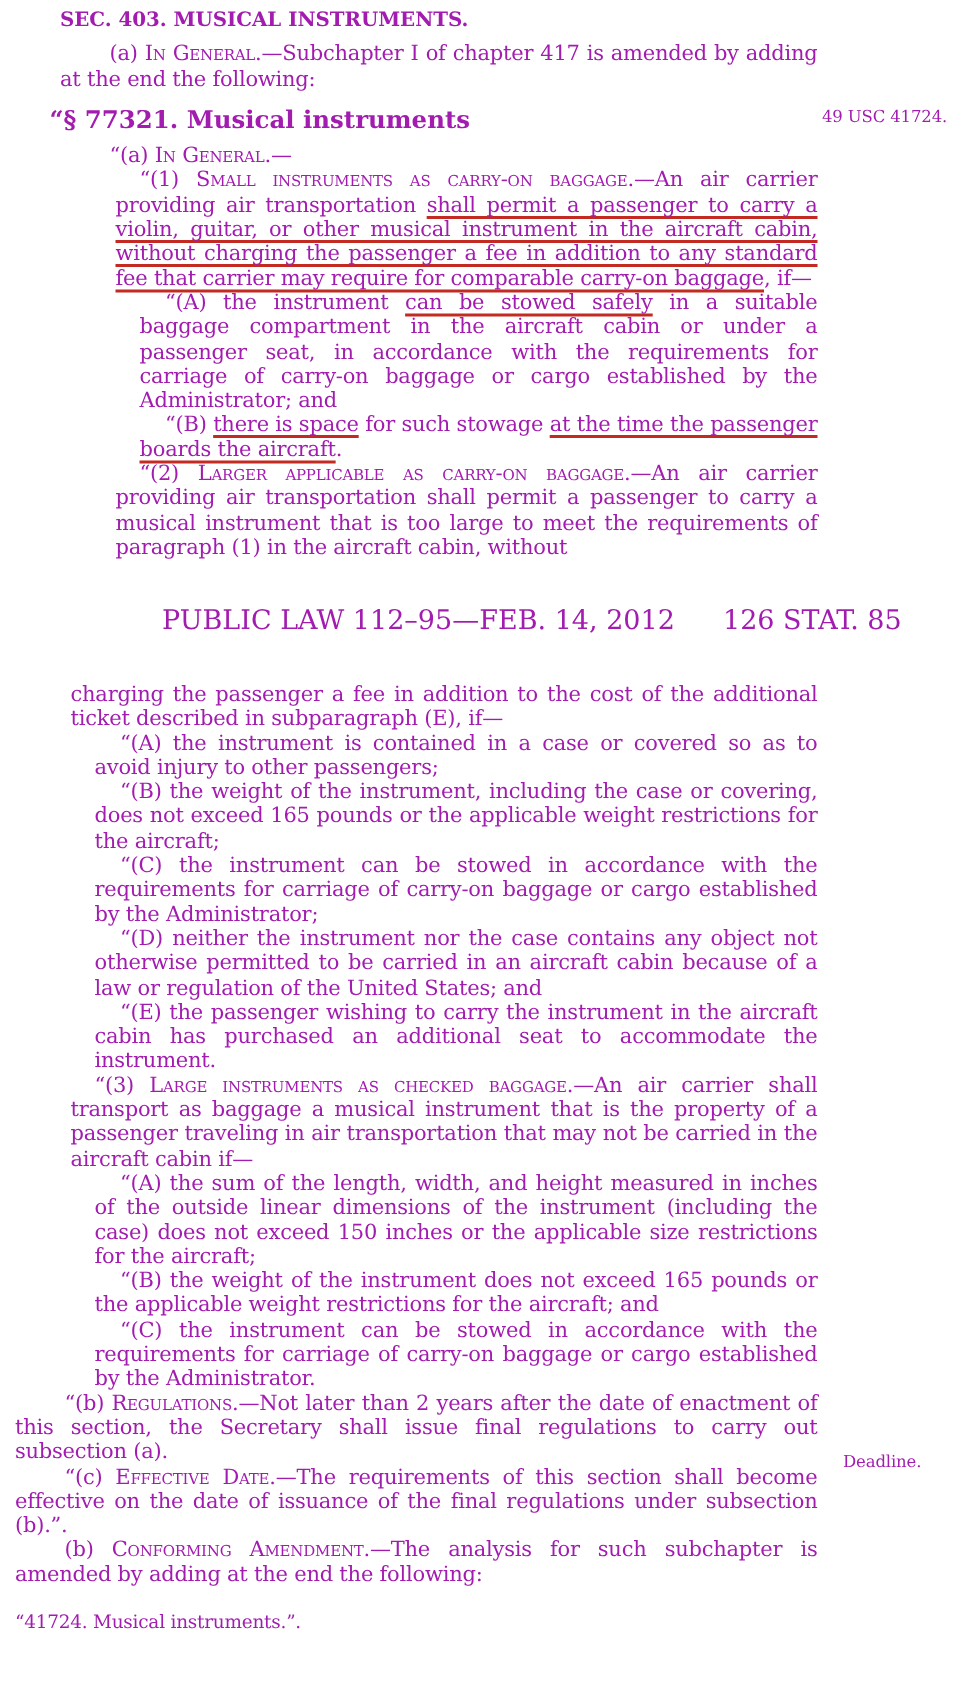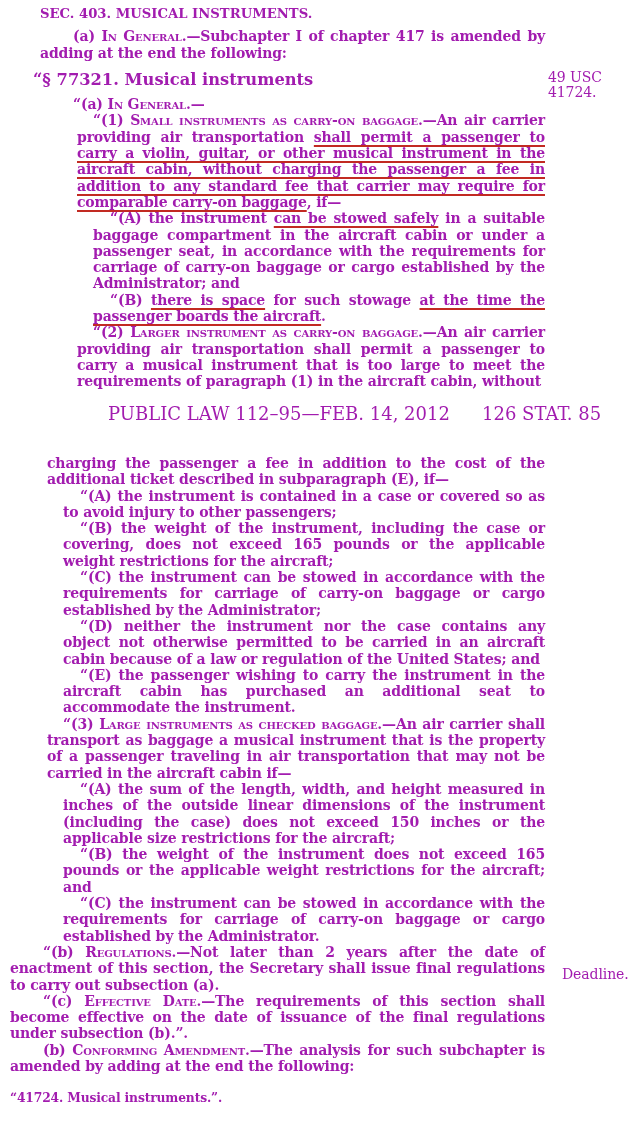--- a/index.html
+++ b/index.html
@@ -13,21 +13,21 @@
   }
   .page{
     position:absolute;
     font-size:14px;
     line-height:16.3px;
     letter-spacing:-0.15px;
     text-align:justify;
   }
   #page1{left:40px;top:6px;width:505px;}
   #page2{left:10px;top:455px;width:535px;}
-  p{margin:0;padding:0;font-weight:bold;}
+  p{margin:0;padding:0;}
   .b-sec{font-size:13.2px;font-weight:bold;text-align:left;margin-bottom:6px;letter-spacing:0;}
   .b-h4{font-size:16.3px;font-weight:bold;text-align:left;margin:11px 0 8px -7px;letter-spacing:0;}
   .b-l1{text-indent:33px;}
   .b-l2{margin-left:37px;text-indent:16px;}
   .b-l2c{margin-left:37px;text-indent:0;}
   .b-l3{margin-left:53px;text-indent:17px;}
   .b-toc{font-size:12.3px;text-align:left;margin-top:16px;line-height:15px;}
   .bold{font-weight:bold;}
   .sc{font-variant:small-caps;}
   .u{
@@ -38,40 +38,40 @@
     text-decoration-skip-ink:none;
   }
   #running-head{
     position:absolute;top:403px;left:0;width:640px;height:26px;
     font-size:18px;letter-spacing:0;
   }
   .rh-law{position:absolute;left:108px;top:0;}
   .rh-stat{position:absolute;left:482px;top:0;}
   .margin-note{
     position:absolute;
-    font-size:14px;line-height:15px;letter-spacing:-0.1px;
+    font-size:11px;line-height:15px;letter-spacing:-0.1px;
     text-align:left;
   }
   #note-usc{left:548px;top:70px;}
   #note-deadline{left:562px;top:967px;}
 </style>
 </head>
 <body>
 
 <div id="doc">
 
   <div id="page1" class="page">
       <p class="b-sec"><span class="bold">SEC. 403. MUSICAL INSTRUMENTS.</span></p>
       <p class="b-l1"><span>(a) </span><span class="sc">In General</span><span>.—Subchapter I of chapter 417 is amended by adding at the end the following:</span></p>
       <p class="b-h4"><span class="bold">“§ 77321. Musical instruments</span></p>
       <p class="b-l1"><span>“(a) </span><span class="sc">In General</span><span>.—</span></p>
       <p class="b-l2"><span>“(1) </span><span class="sc">Small instruments as carry-on baggage</span><span>.—An air carrier providing air transportation </span><span class="u">shall permit a passenger to carry a violin, guitar, or other musical instrument in the aircraft cabin, without charging the passenger a fee in addition to any standard fee that carrier may require for comparable carry-on baggage</span><span>, if—</span></p>
       <p class="b-l3"><span>“(A) the instrument </span><span class="u">can be stowed safely</span><span> in a suitable baggage compartment in the aircraft cabin or under a passenger seat, in accordance with the requirements for carriage of carry-on baggage or cargo established by the Administrator; and</span></p>
       <p class="b-l3"><span>“(B) </span><span class="u">there is space</span><span> for such stowage </span><span class="u">at the time the passenger boards the aircraft</span><span>.</span></p>
-      <p class="b-l2"><span>“(2) </span><span class="sc">Larger instrument as carry-on baggage</span><span>.—An air carrier providing air transportation shall permit a passenger to carry a musical instrument that is too large to meet the requirements of paragraph (1) in the aircraft cabin, without</span></p>
+      <p class="b-l2"><span>“(2) </span><span class="sc">Larger applicable as carry-on baggage</span><span>.—An air carrier providing air transportation shall permit a passenger to carry a musical instrument that is too large to meet the requirements of paragraph (1) in the aircraft cabin, without</span></p>
     </div>
 
   <div id="running-head">
     <span class="rh-law">PUBLIC LAW 112–95—FEB. 14, 2012</span>
     <span class="rh-stat">126 STAT. 85</span>
   </div>
 
   <div id="page2" class="page">
       <p class="b-l2c"><span>charging the passenger a fee in addition to the cost of the additional ticket described in subparagraph (E), if—</span></p>
       <p class="b-l3"><span>“(A) the instrument is contained in a case or covered so as to avoid injury to other passengers;</span></p>

